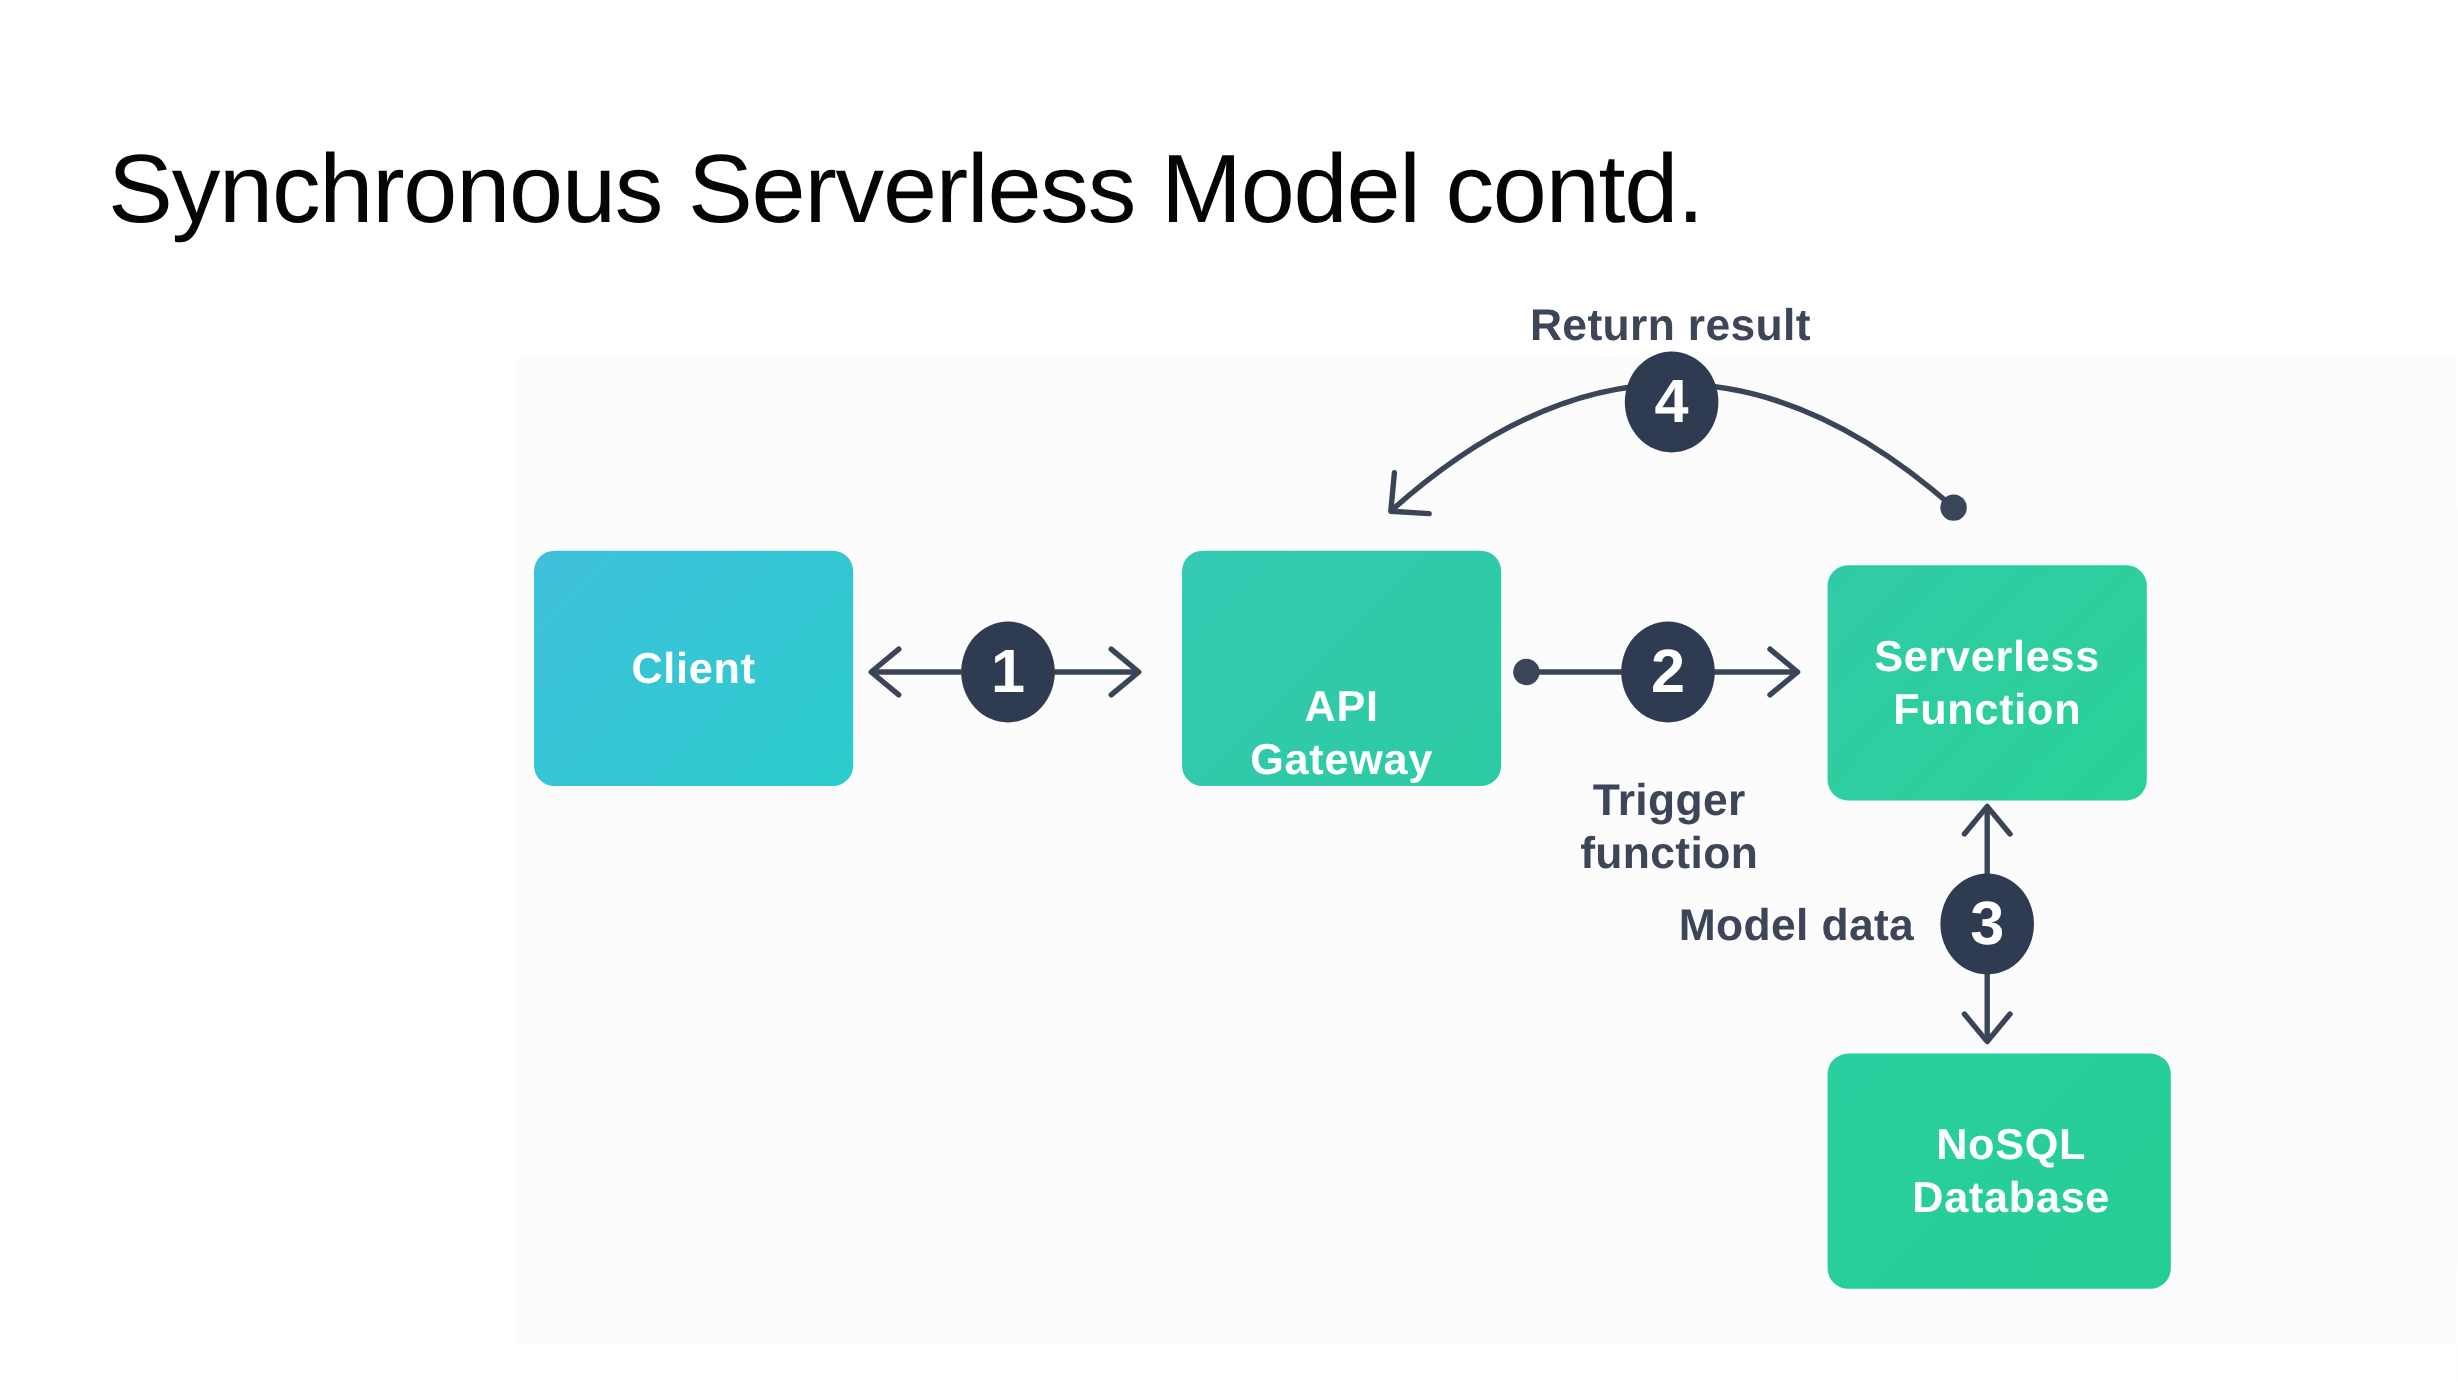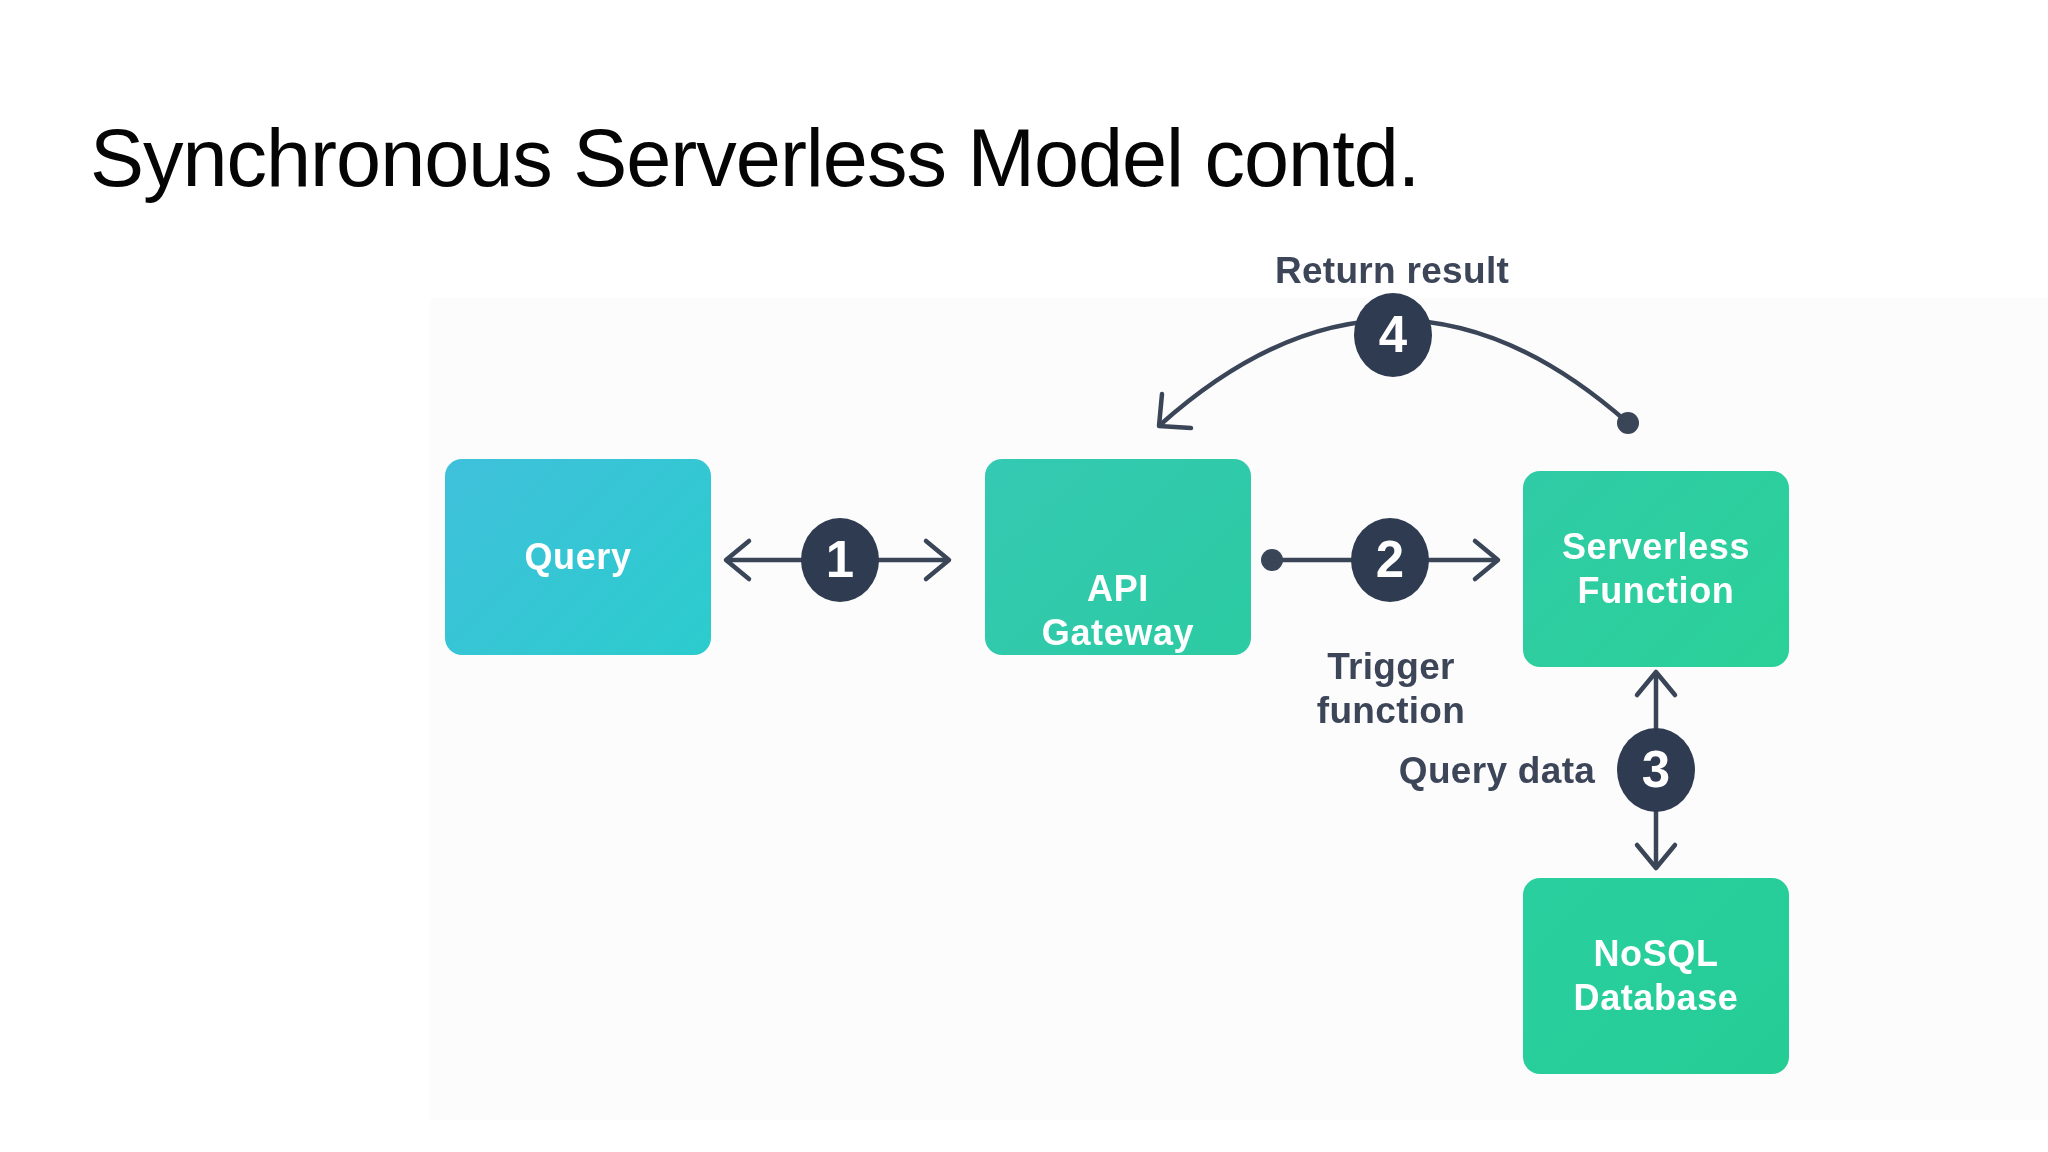--- a/index.html
+++ b/index.html
@@ -57,21 +57,21 @@
     color: #ffffff;
     font-size: 36px;
     font-weight: 700;
     line-height: 1.22;
     letter-spacing: 0.6px;
     white-space: pre-line;
   }
   .node-client   { left: 445px;  top: 459px; background: linear-gradient(135deg, #3fc0db 0%, #2bcccd 100%); }
   .node-api      { left: 985px;  top: 459px; background: linear-gradient(135deg, #34c9b3 0%, #2ccba2 100%); align-items: flex-end; }
   .node-serverless { left: 1523px; top: 459px; background: linear-gradient(135deg, #30cba7 0%, #2ad197 100%); margin-top: 12px; }
-  .node-nosql    { left: 1523px; top: 878px; background: linear-gradient(135deg, #2acf9f 0%, #25cd95 100%); }
+  .node-nosql    { left: 1523px; top: 878px; background: linear-gradient(135deg, #2acf9f 0%, #25cd95 100%); padding-left: 20px; }
   .step-badge {
     position: absolute;
     width: 78px;
     height: 84px;
     border-radius: 50%;
     background: #2f3b51;
     display: flex;
     align-items: center;
     justify-content: center;
     color: #ffffff;
@@ -120,21 +120,21 @@
     <path d="M 1656 673 V 867"></path>
     <path d="M 1637 695 L 1656 672 L 1675 695"></path>
     <path d="M 1637 845 L 1656 868 L 1675 845"></path>
 
     <circle cx="1628" cy="423" r="11"></circle>
     <path d="M 1628 423 Q 1394 216 1160 425"></path>
     <path d="M 1162 394 L 1159 426 L 1191 428"></path>
   </svg>
 
   <div class="node node-client">
-    <span class="node-label">Query</span>
+    <span class="node-label">Client</span>
   </div>
   <div class="node node-api">
     <span class="node-label">API
 Gateway</span>
   </div>
   <div class="node node-serverless">
     <span class="node-label">Serverless
 Function</span>
   </div>
   <div class="node node-nosql">
@@ -151,15 +151,15 @@
   <div class="step-badge badge-3">
     <span>3</span>
   </div>
   <div class="step-badge badge-4">
     <span>4</span>
   </div>
 
   <div class="edge-label label-return">Return result</div>
   <div class="edge-label label-trigger">Trigger
 function</div>
-  <div class="edge-label label-query">Query data</div>
+  <div class="edge-label label-query">Model data</div>
 
 </div>
 
 </body></html>

